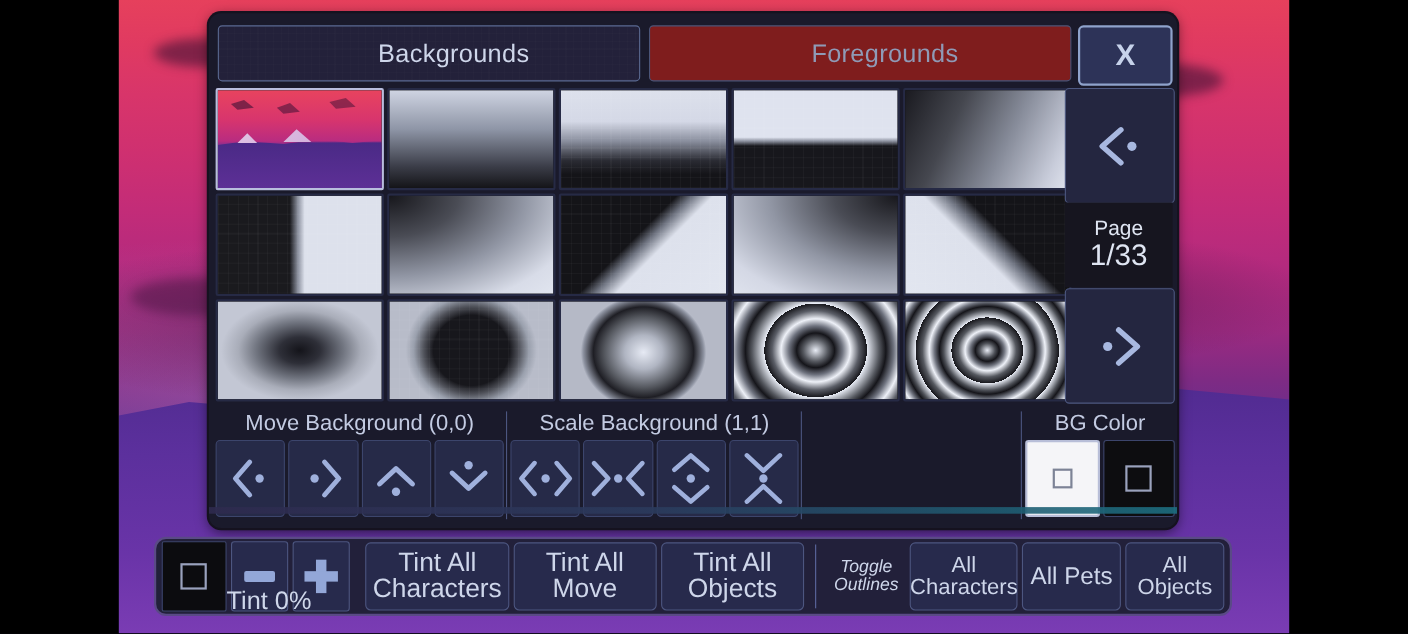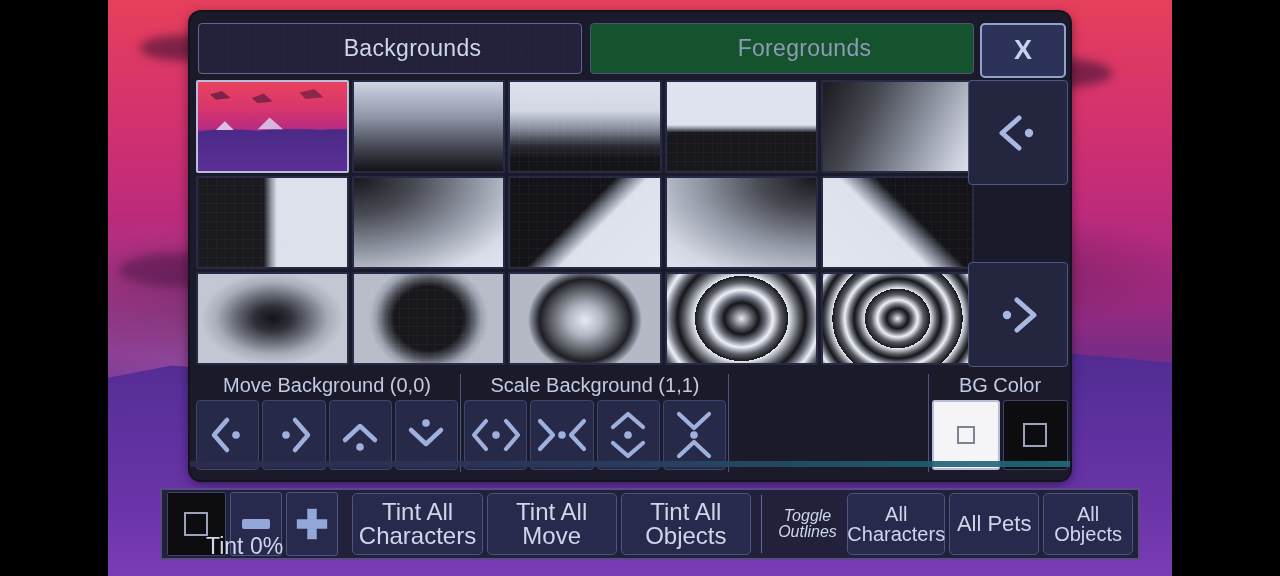--- a/index.html
+++ b/index.html
@@ -35,21 +35,21 @@
   #dialog .bottomglow2{position:absolute;left:0;right:0;bottom:13px;height:6px;
     background:linear-gradient(90deg,#2e2a4e 0%,#2b3a5c 45%,#1f5a70 80%,#1d6e80 100%);opacity:.9;}
 
   
   #tabs{position:absolute;left:8px;top:11px;width:776px;height:51px;display:flex;gap:8px;}
   .tab{flex:1;display:flex;align-items:center;justify-content:center;
     background:#23213a;border:1px solid #5b6a92;border-radius:4px;
     color:#ced6ea;font-size:23px;letter-spacing:.3px;
     background-image:repeating-linear-gradient(0deg,rgba(255,255,255,.012) 0 1px,transparent 1px 7px),
                      repeating-linear-gradient(90deg,rgba(255,255,255,.012) 0 1px,transparent 1px 7px);padding-left:45px;}
-  .tab.inactive{color:#8f9ab6;border-color:#4a5578;background:#14532d;text-align:right;}
+  .tab.inactive{color:#8f9ab6;border-color:#4a5578;background:#7f1d1d;text-align:right;}
 
   
   #closeBtn{position:absolute;left:790px;top:11px;width:82px;height:51px;
     display:flex;align-items:center;justify-content:center;
     background:#2d3358;border:2px solid #8fa3cc;border-radius:5px;
     color:#c6d2ea;font-size:27px;font-weight:bold;}
 
   
   #grid{position:absolute;left:6px;top:68px;width:778px;height:285px;
     display:grid;grid-template-columns:repeat(5,1fr);grid-template-rows:repeat(3,1fr);gap:3px;}
@@ -84,22 +84,22 @@
 
   
   .swatch{background:#0d0d10;border:1px solid #3c456c;border-radius:3px;
     display:flex;align-items:center;justify-content:center;}
   .swatch .chip{width:20px;height:20px;border:2px solid #9aa2bd;background:#0d0d10;}
   .swatch.white{background:#f5f5f8;}
   .swatch.white .chip{background:#f5f5f8;border-color:#7d8396;width:14px;height:14px;}
 
   
   #toolbar{position:absolute;left:140px;top:488px;width:980px;height:72px;
-    background:#22203a;border:2px solid #5a4a86;border-radius:0;display:flex;align-items:center;
-    padding:0 5px;box-sizing:border-box;gap:4px;margin-left:20px;}
+    background:#22203a;border:2px solid #5a4a86;border-radius:11px;display:flex;align-items:center;
+    padding:0 5px;box-sizing:border-box;gap:4px;}
   .tbtn{background:#272a4c;border:1px solid #4d5680;border-radius:5px;
     display:flex;align-items:center;justify-content:center;text-align:center;
     color:#ced6ea;line-height:1.02;height:60px;}
   .tlabel{color:#ced6ea;text-align:center;line-height:1.02;display:flex;
     align-items:center;justify-content:center;height:60px;}
   #tintSwatch{width:62px;height:62px;background:#0c0c0f;border:1px solid #3c456c;
     display:flex;align-items:center;justify-content:center;border-radius:2px;}
   #tintSwatch .chip{width:20px;height:20px;border:2px solid #9aa2bd;}
   #tintMinus,#tintPlus{width:55px;height:62px;background:#272a4c;border:1px solid #4d5680;
     display:flex;align-items:center;justify-content:center;border-radius:3px;}
@@ -209,20 +209,24 @@
     </div>
 
     <div id="sidecol">
       <div class="navbtn" id="prevBtn">
         <svg width="54" height="40" viewBox="0 0 54 40">
           <polyline points="28,5 11,20 28,35" fill="none" stroke="#a8b8e0" stroke-width="5" stroke-linecap="round" stroke-linejoin="round"></polyline>
           <circle cx="38" cy="20" r="4.2" fill="#a8b8e0"></circle>
         </svg>
       </div>
 
+      <div id="pageBox">
+        <div class="plabel">Page</div>
+        <div class="pval">1/33</div>
+      </div>
 
       <div class="navbtn" id="nextBtn">
         <svg width="54" height="40" viewBox="0 0 54 40">
           <polyline points="26,5 43,20 26,35" fill="none" stroke="#a8b8e0" stroke-width="5" stroke-linecap="round" stroke-linejoin="round"></polyline>
           <circle cx="16" cy="20" r="4.2" fill="#a8b8e0"></circle>
         </svg>
       </div>
     </div>
 
     <div id="ctrl">

